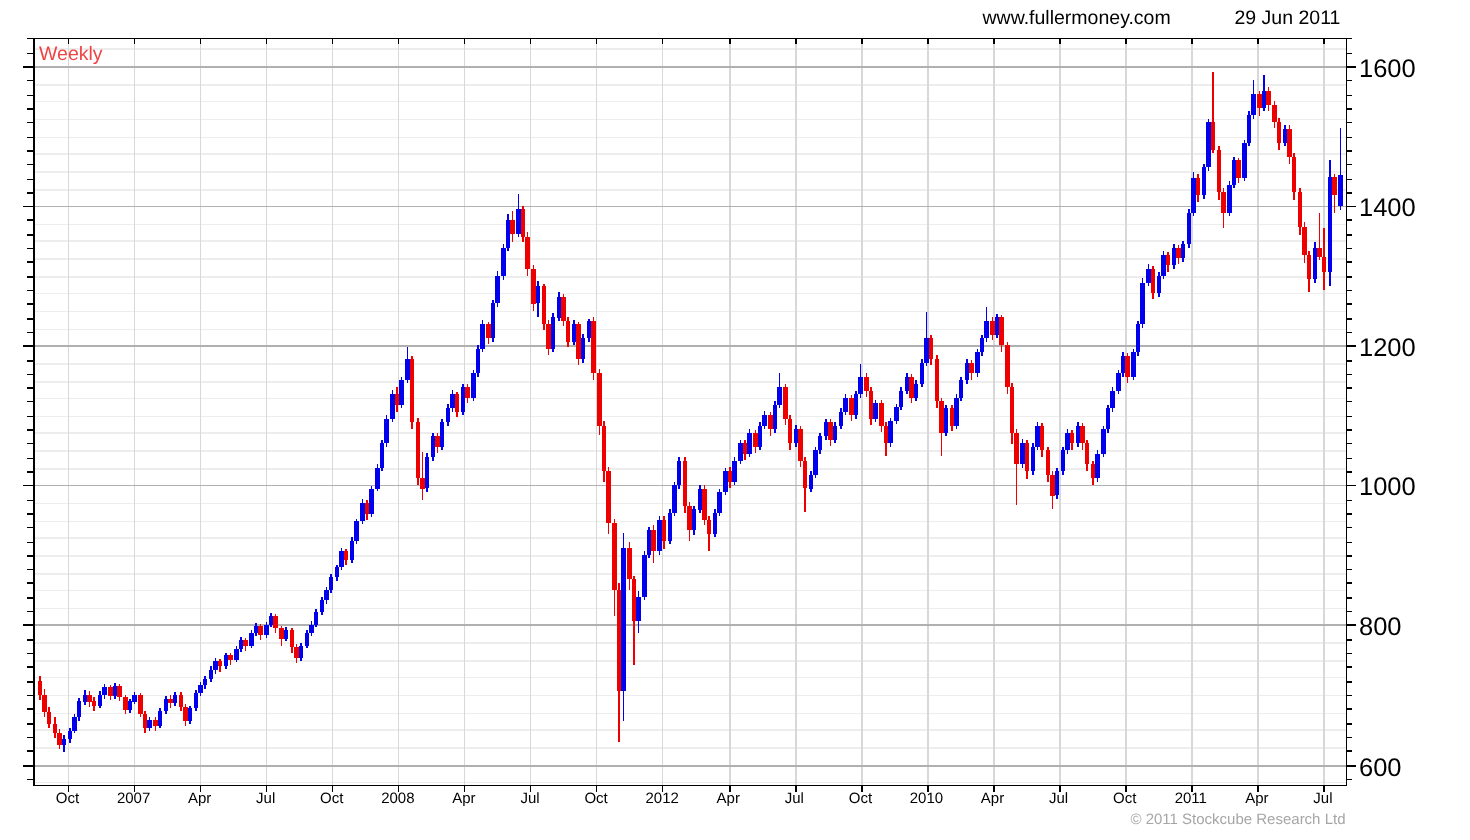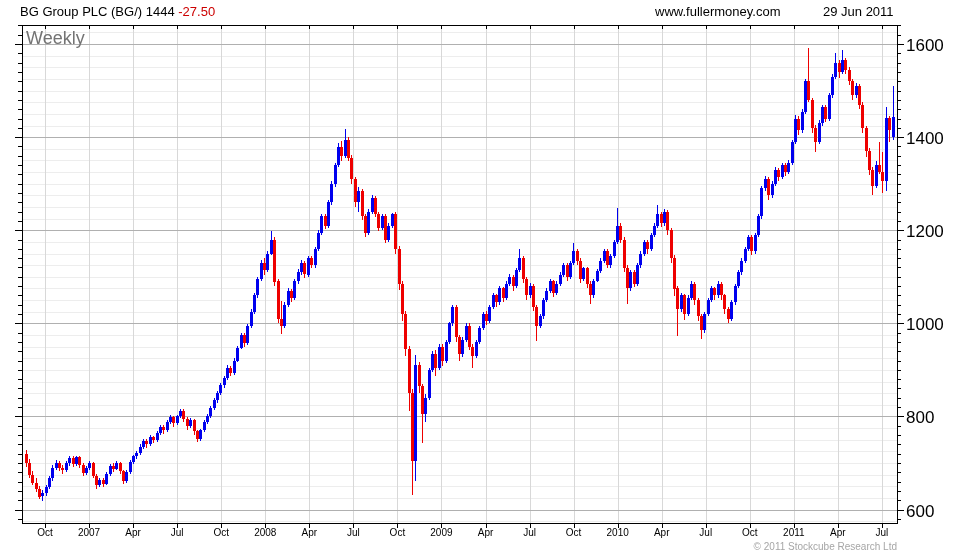--- a/index.html
+++ b/index.html
@@ -9,21 +9,21 @@
     font-family: "Liberation Sans", sans-serif;
     overflow: hidden;
   }
   #stage { position: relative; width: 980px; height: 560px; }
   #chart-svg { position: absolute; left: 0; top: 0; }
   .hdr { position: absolute; top: 4px; font-size: 13px; color: #000; white-space: nowrap; }
   #hdr-title { left: 20px; }
   #hdr-change { color: #cc0000; }
   #hdr-site { left: 655px; }
   #hdr-date { left: 823px; }
-  #weekly-label { position: absolute; left: 26px; top: 28px; font-size: 18px; color: #737373; }
+  #weekly-label { position: absolute; left: 26px; top: 28px; font-size: 13px; color: #ef4444; }
   .ylabel { position: absolute; font-size: 17px; color: #000; white-space: nowrap; }
   .xlabel { position: absolute; font-size: 10px; color: #000; white-space: nowrap; transform: translateX(-50%); }
   #copyright { position: absolute; top: 541px; right: 83px; font-size: 10px; color: #a6a6a6; white-space: nowrap; }
 </style>
 </head>
 <body>
 
 <div id="stage">
 
   <svg id="chart-svg" width="980" height="560">
@@ -1270,21 +1270,20 @@
       <line x1="750.5" y1="523" x2="750.5" y2="528" stroke="#000000" stroke-width="1" shape-rendering="crispEdges"></line>
       <line x1="750.5" y1="25" x2="750.5" y2="29" stroke="#000000" stroke-width="1" shape-rendering="crispEdges"></line>
       <line x1="794.5" y1="523" x2="794.5" y2="528" stroke="#000000" stroke-width="1" shape-rendering="crispEdges"></line>
       <line x1="794.5" y1="25" x2="794.5" y2="29" stroke="#000000" stroke-width="1" shape-rendering="crispEdges"></line>
       <line x1="838.5" y1="523" x2="838.5" y2="528" stroke="#000000" stroke-width="1" shape-rendering="crispEdges"></line>
       <line x1="838.5" y1="25" x2="838.5" y2="29" stroke="#000000" stroke-width="1" shape-rendering="crispEdges"></line>
       <line x1="882.5" y1="523" x2="882.5" y2="528" stroke="#000000" stroke-width="1" shape-rendering="crispEdges"></line>
       <line x1="882.5" y1="25" x2="882.5" y2="29" stroke="#000000" stroke-width="1" shape-rendering="crispEdges"></line>
     </svg>
 
-  <div class="hdr" id="hdr-title"><span>BG Group PLC (BG/) 1444</span> <span id="hdr-change">-27.50</span></div>
   <div class="hdr" id="hdr-site">www.fullermoney.com</div>
   <div class="hdr" id="hdr-date">29 Jun 2011</div>
 
   <div id="weekly-label">Weekly</div>
 
   <div id="axis-labels">
       <div class="ylabel" style="left: 906px; top: 501.503px; text-align: center;">600</div>
       <div class="ylabel" style="left: 906px; top: 408.419px;">800</div>
       <div class="ylabel" style="left: 906px; top: 315.335px;">1000</div>
       <div class="ylabel" style="left: 906px; top: 222.25px;">1200</div>
@@ -1292,21 +1291,21 @@
       <div class="ylabel" style="left: 906px; top: 36.0822px;">1600</div>
       <div class="xlabel" style="left: 45px; top: 527px;">Oct</div>
       <div class="xlabel" style="left: 89.05px; top: 527px;">2007</div>
       <div class="xlabel" style="left: 133.1px; top: 527px;">Apr</div>
       <div class="xlabel" style="left: 177.15px; top: 527px;">Jul</div>
       <div class="xlabel" style="left: 221.2px; top: 527px;">Oct</div>
       <div class="xlabel" style="left: 265.25px; top: 527px;">2008</div>
       <div class="xlabel" style="left: 309.3px; top: 527px;">Apr</div>
       <div class="xlabel" style="left: 353.35px; top: 527px;">Jul</div>
       <div class="xlabel" style="left: 397.4px; top: 527px;">Oct</div>
-      <div class="xlabel" style="left: 441.45px; top: 527px;">2009</div>
+      <div class="xlabel" style="left: 441.45px; top: 527px;">2012</div>
       <div class="xlabel" style="left: 485.5px; top: 527px;">Apr</div>
       <div class="xlabel" style="left: 529.55px; top: 527px;">Jul</div>
       <div class="xlabel" style="left: 573.6px; top: 527px;">Oct</div>
       <div class="xlabel" style="left: 617.65px; top: 527px;">2010</div>
       <div class="xlabel" style="left: 661.7px; top: 527px;">Apr</div>
       <div class="xlabel" style="left: 705.75px; top: 527px;">Jul</div>
       <div class="xlabel" style="left: 749.8px; top: 527px;">Oct</div>
       <div class="xlabel" style="left: 793.85px; top: 527px;">2011</div>
       <div class="xlabel" style="left: 837.9px; top: 527px;">Apr</div>
       <div class="xlabel" style="left: 881.95px; top: 527px;">Jul</div>

